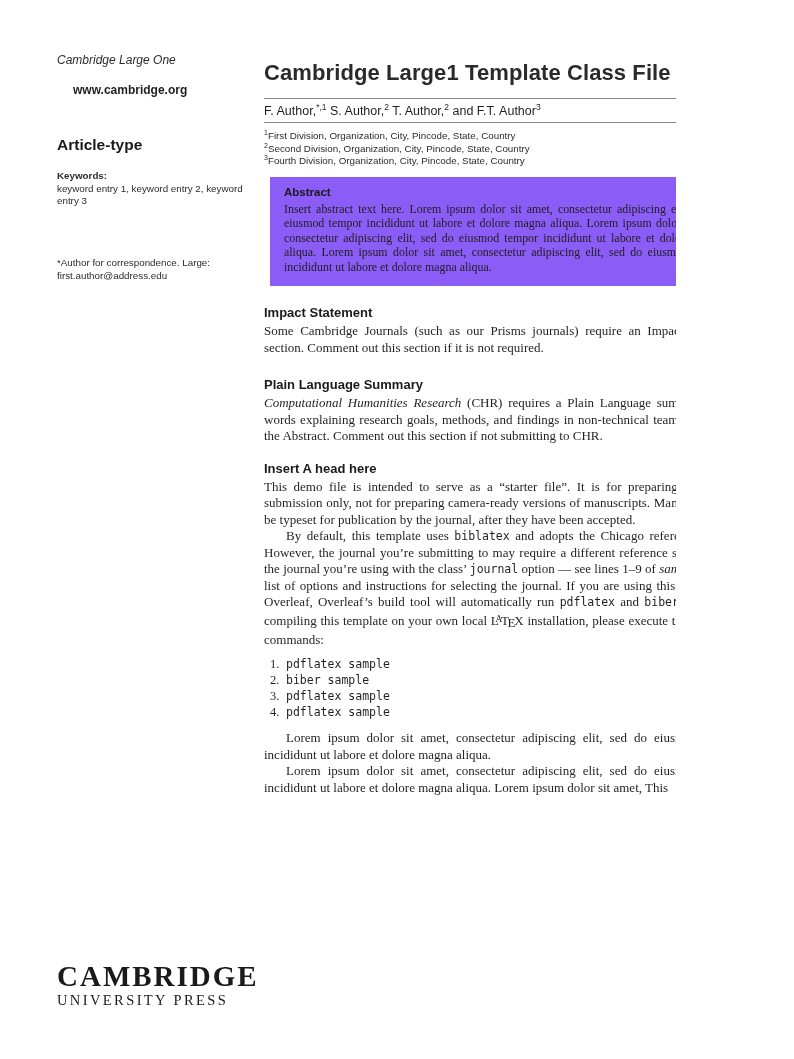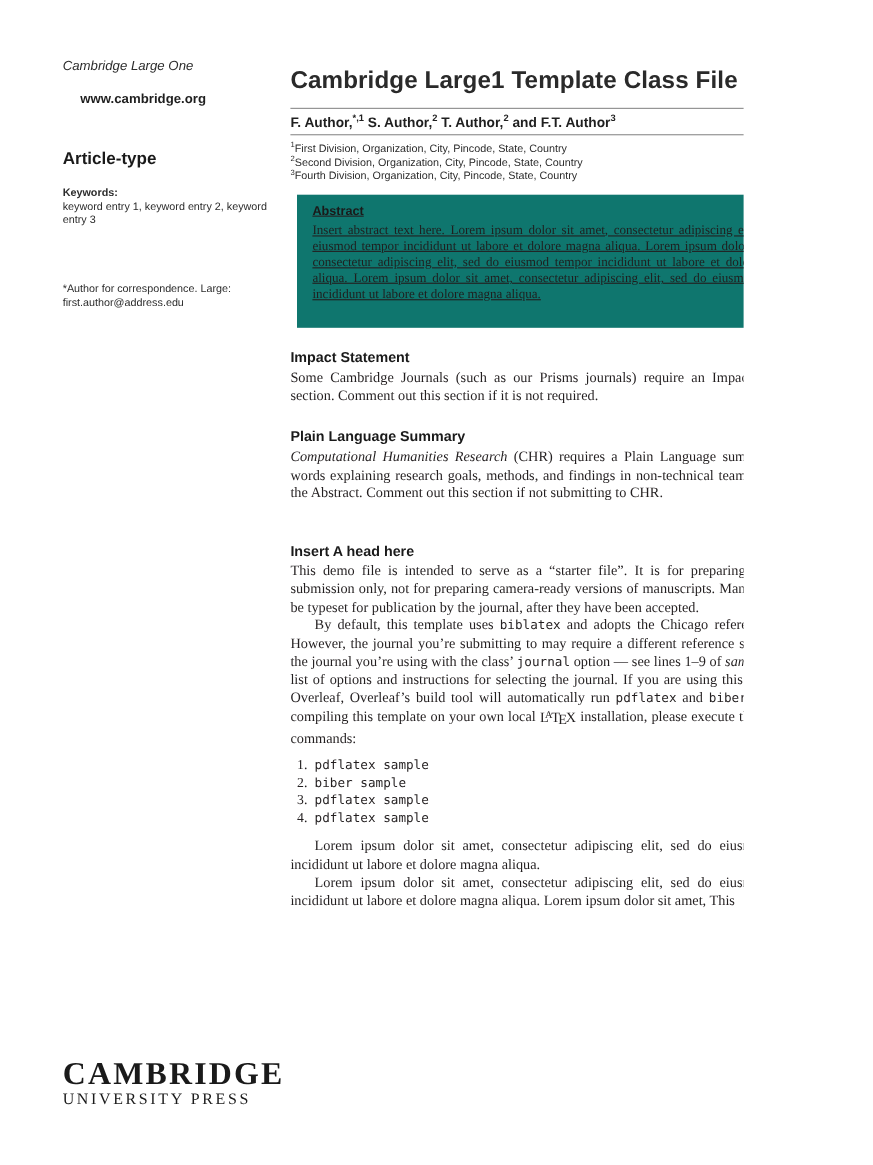--- a/index.html
+++ b/index.html
@@ -15,42 +15,41 @@
   .website{position:absolute;left:73px;top:83px;font-size:12px;font-weight:bold;color:#1f1f1f;}
   .article-type{position:absolute;left:57px;top:136px;font-size:15.5px;font-weight:bold;color:#1a1a1a;}
   .keywords-block{position:absolute;left:57px;top:170px;width:196px;font-size:9.8px;line-height:12.5px;color:#2b2b2b;}
   .keywords-label{font-weight:bold;}
   .correspondence{position:absolute;left:57px;top:256px;width:196px;font-size:9.8px;line-height:13px;color:#2b2b2b;}
   
   .main{position:absolute;left:264px;top:60px;width:478px;}
   .paper-title{font-size:22px;line-height:26px;font-weight:600;color:#2a2a2a;letter-spacing:.1px;}
   .author-rule{border:none;border-top:1px solid #8a8a8a;margin:12px 0 0 0;}
   .author-rule.bottom{margin:0;}
-  .author-line{font-size:12.5px;color:#1f1f1f;padding:5px 0 4px 0;font-weight:bold;}
+  .author-line{font-size:12.5px;color:#1f1f1f;padding:5px 0 4px 0;}
   .author-line sup{font-size:8.5px;vertical-align:super;line-height:0;}
   .affiliations{margin-top:7px;font-size:9.8px;line-height:12.5px;color:#2b2b2b;}
   .affiliations sup{font-size:7px;vertical-align:super;line-height:0;}
   
   .abstract-box{
     margin:9px 0 0 6px;width:443px;
-    background:#0f766e;
-    padding:9px 14px 24px 14px;
-    text-decoration:underline;
+    background:#8b5cf6;
+    padding:9px 14px 12px 14px;
   }
   .abstract-heading{font-size:11.5px;font-weight:bold;color:#1a1a1a;margin-bottom:4px;}
   .abstract-body{
     font-family:"Liberation Serif",serif;
     font-size:11.9px;line-height:14.6px;
     text-align:justify;color:#1f1f1f;
   }
   
   .section-heading{font-size:13px;font-weight:bold;color:#1a1a1a;margin:0 0 3px 0;}
   .sec-impact{margin-top:19px;}
   .sec-pls{margin-top:21px;}
-  .sec-insert{margin-top:36px;}
+  .sec-insert{margin-top:16px;}
   .serif-body{
     font-family:"Liberation Serif",serif;
     font-size:13px;line-height:16.5px;
     text-align:justify;color:#231f20;
   }
   .serif-body p{margin:0;}
   .serif-body p.indent{text-indent:22px;}
   .it{font-style:italic;}
   .mono{font-family:"DejaVu Sans Mono","Liberation Mono",monospace;font-size:11.5px;}
   

